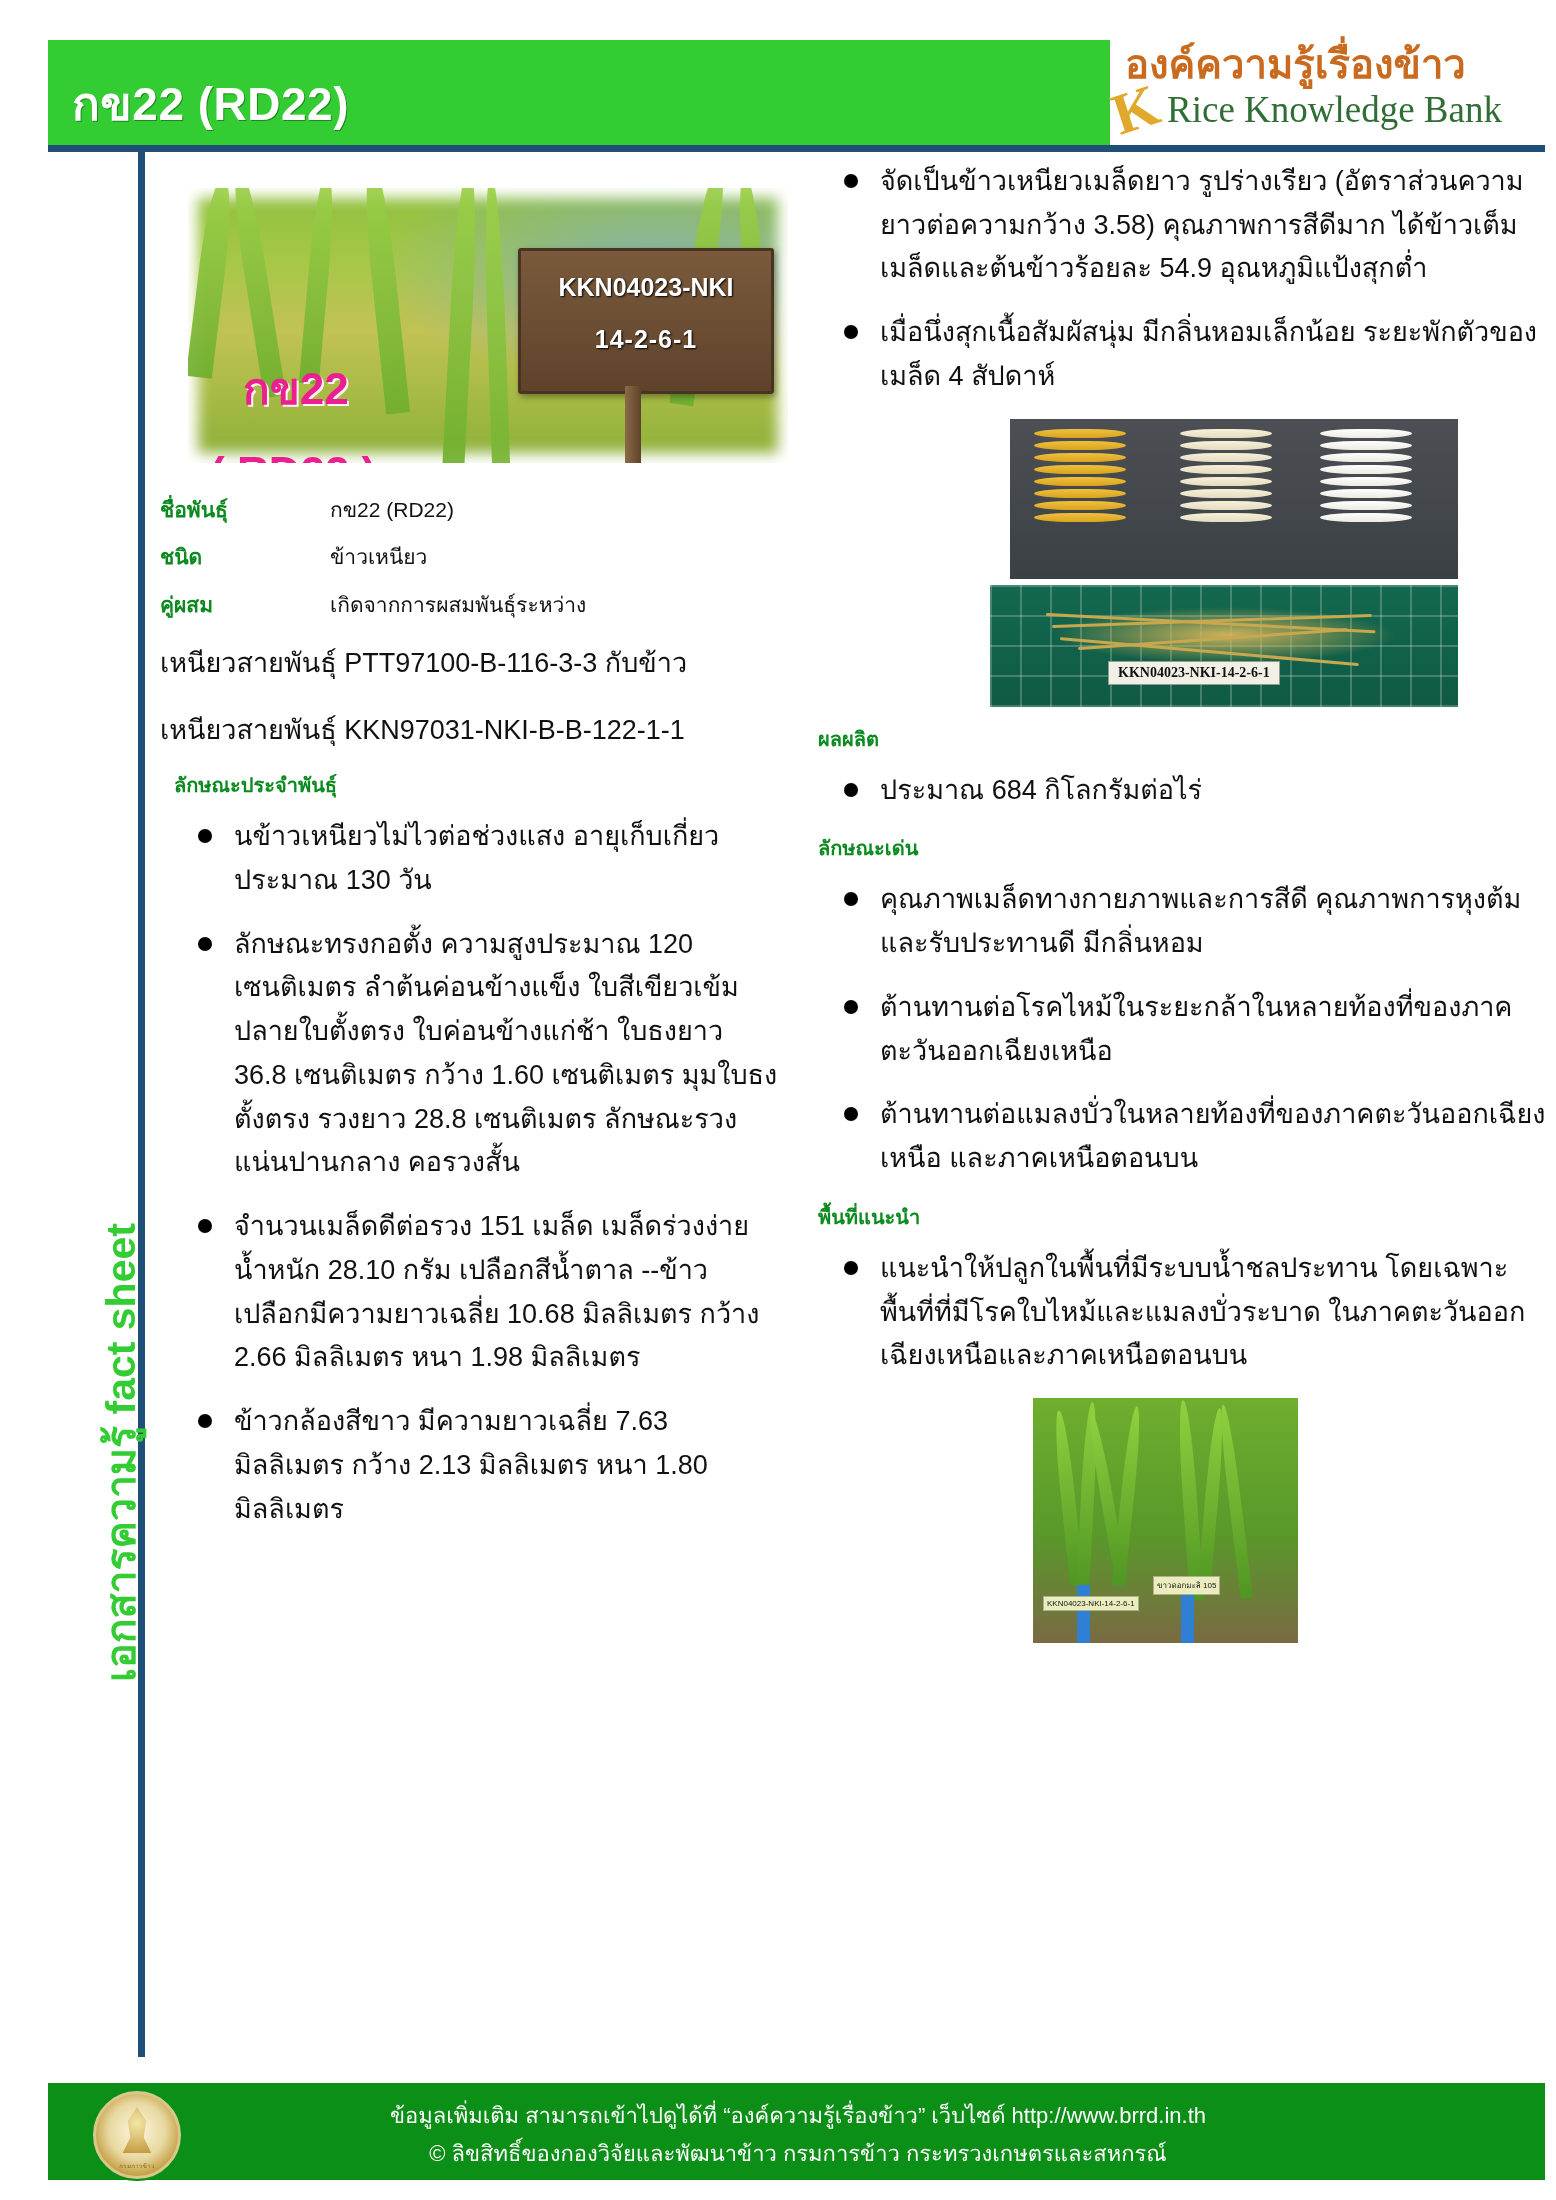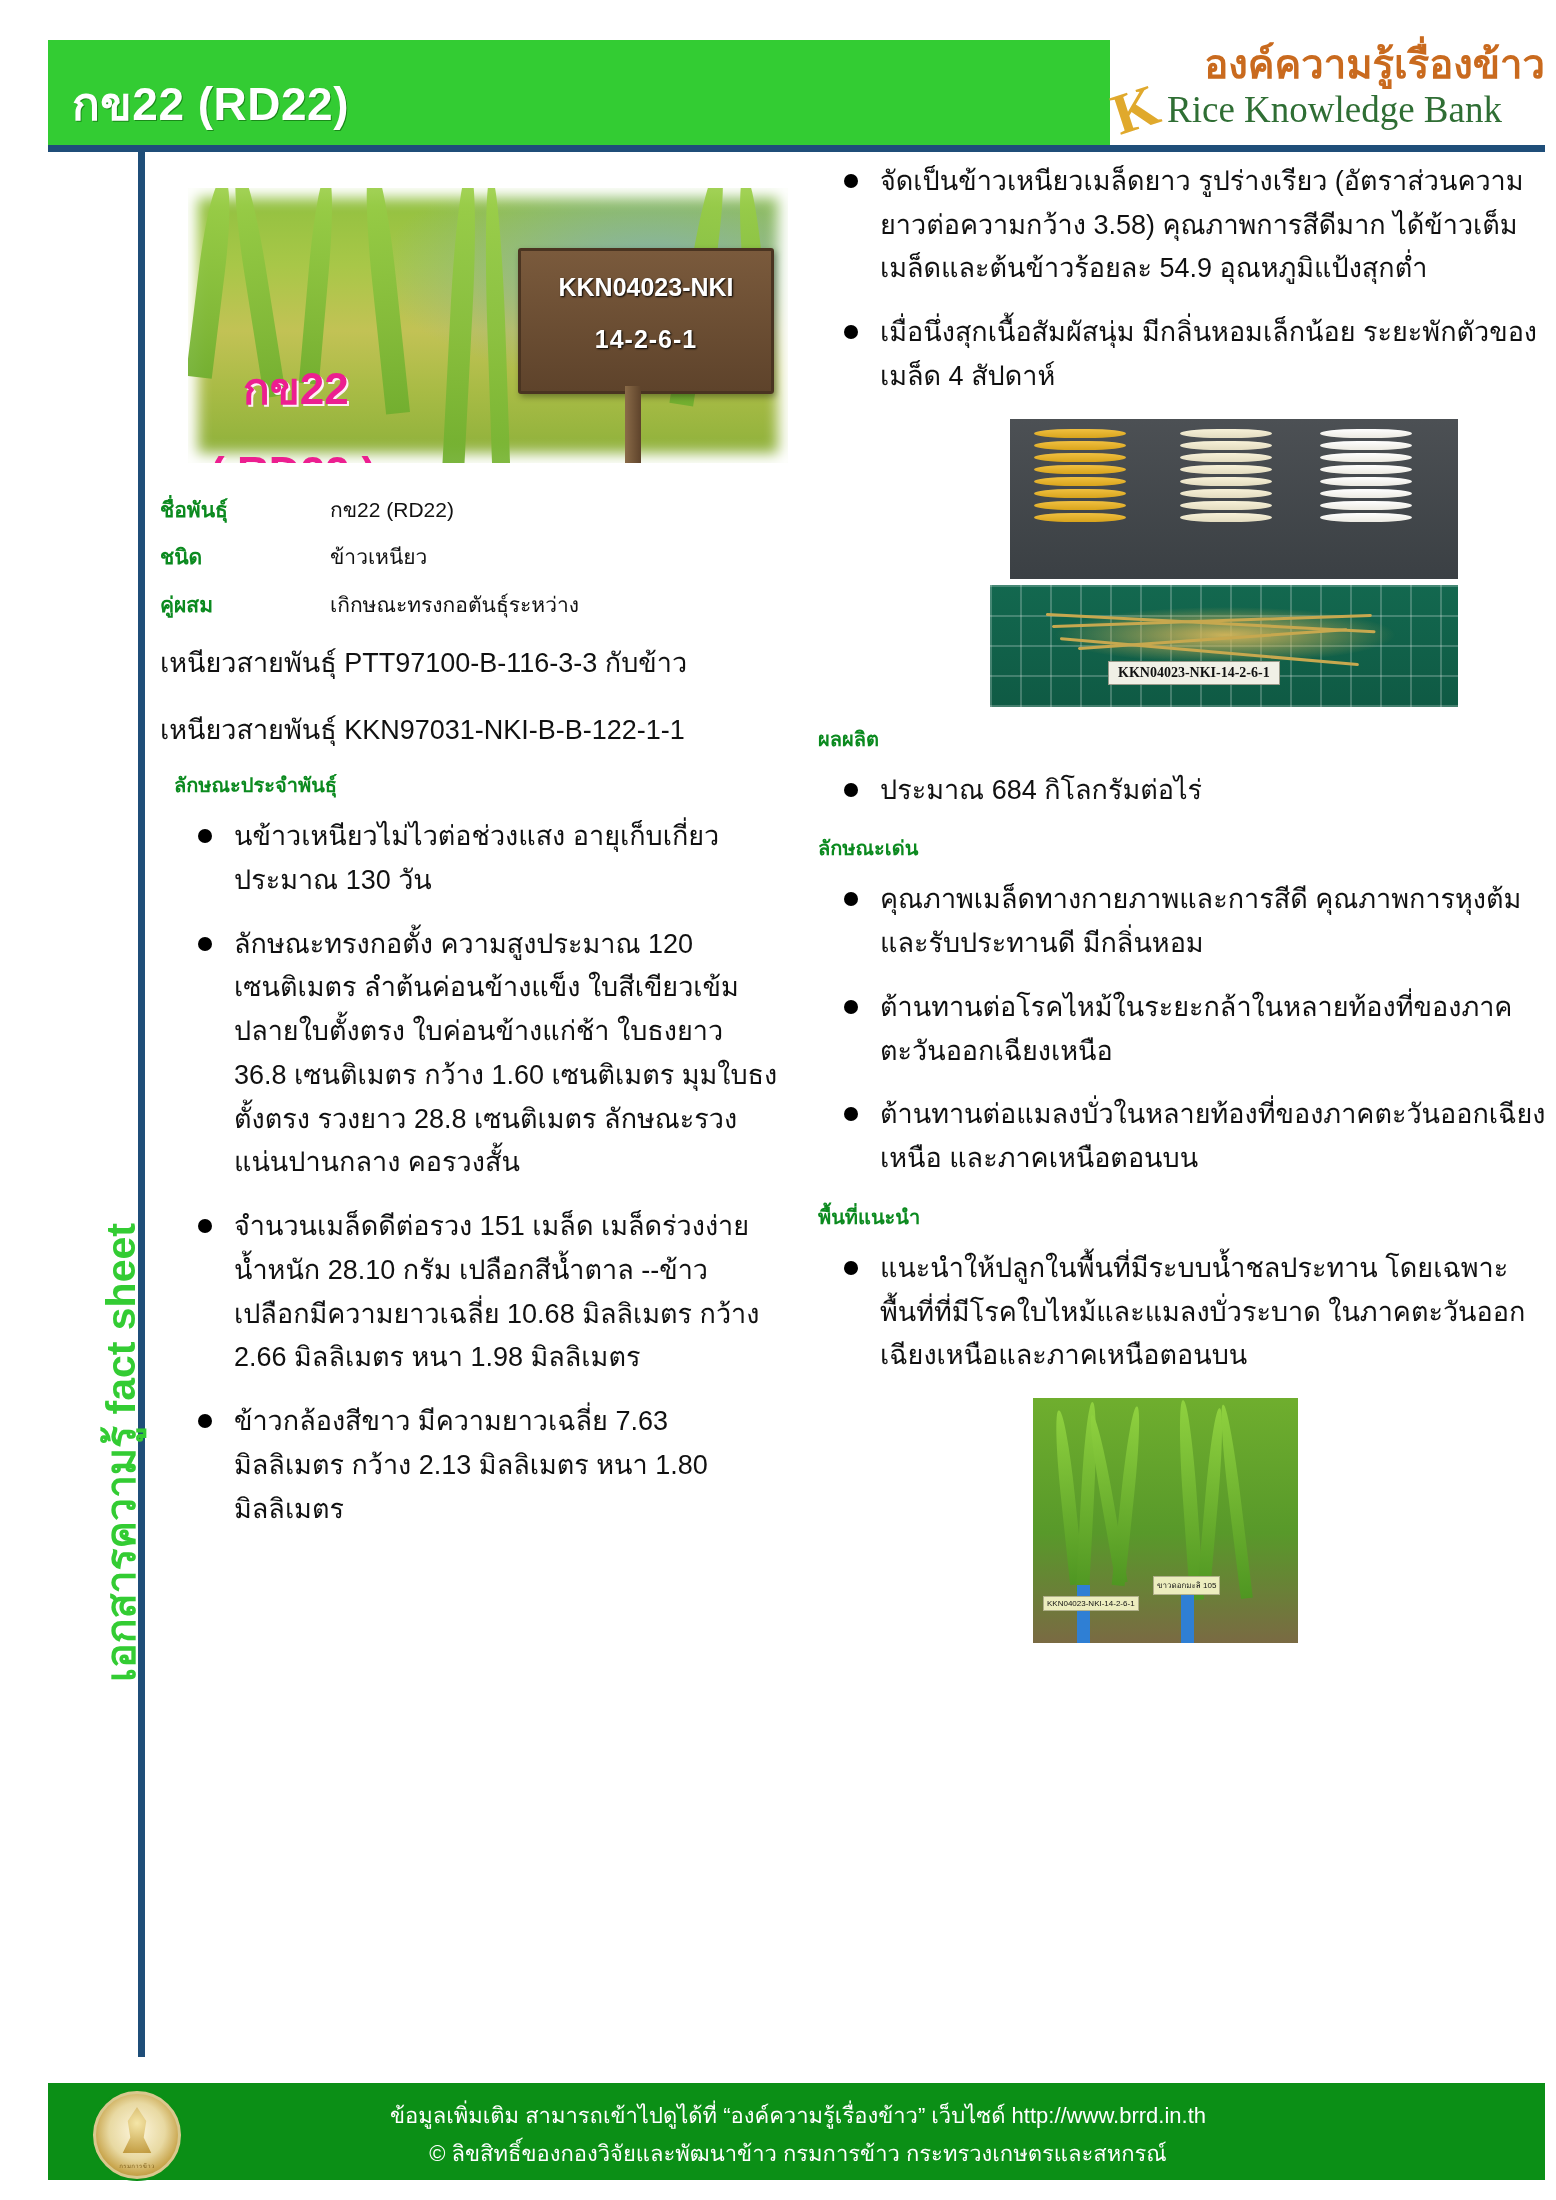--- a/index.html
+++ b/index.html
@@ -18,21 +18,21 @@
     position:absolute;left:72px;top:52px;
     font-size:46px;font-weight:bold;color:#ffffff;
     letter-spacing:0.5px;line-height:105px;
     text-shadow:1px 1px 0 #1a8a1a;
   }
   .logo-wrap{
     position:absolute;left:1105px;top:30px;width:440px;height:110px;
   }
   .logo-thai{
     position:absolute;left:20px;top:2px;width:420px;
-    text-align:right;font-size:40px;font-weight:bold;
+    text-align:left;font-size:40px;font-weight:bold;
     color:#c96a1e;letter-spacing:0px;white-space:nowrap;
   }
   .logo-k{
     position:absolute;left:8px;top:52px;font-size:58px;font-weight:bold;
     color:#b5c93a;font-family:"Liberation Serif","DejaVu Serif",serif;
     line-height:56px;
   }
   .logo-k .leaf{
     display:inline-block;transform:rotate(-18deg);color:#e0a92c;
   }
@@ -253,21 +253,21 @@
     <div class="spec-row">
       <div class="spec-label">ชื่อพันธุ์</div>
       <div class="spec-value">กข22 (RD22)</div>
     </div>
     <div class="spec-row">
       <div class="spec-label">ชนิด</div>
       <div class="spec-value">ข้าวเหนียว</div>
     </div>
     <div class="spec-row">
       <div class="spec-label">คู่ผสม</div>
-      <div class="spec-value">เกิกษณะทรงกอตันธุ์ระหว่าง</div>
+      <div class="spec-value">เกิดจากการผสมพันธุ์ระหว่าง</div>
     </div>
     <div class="flow-line">เหนียวสายพันธุ์ PTT97100-B-116-3-3 กับข้าว</div>
     <div class="flow-line">เหนียวสายพันธุ์  KKN97031-NKI-B-B-122-1-1</div>
   </div>
 
   <div class="sec-head">ลักษณะประจำพันธุ์</div>
   <ul class="blist">
     <li>นข้าวเหนียวไม่ไวต่อช่วงแสง อายุเก็บเกี่ยวประมาณ 130 วัน</li>
     <li>ลักษณะทรงกอตั้ง ความสูงประมาณ 120 เซนติเมตร ลำต้นค่อนข้างแข็ง ใบสีเขียวเข้ม ปลายใบตั้งตรง ใบค่อนข้างแก่ช้า ใบธงยาว 36.8 เซนติเมตร กว้าง 1.60 เซนติเมตร มุมใบธงตั้งตรง รวงยาว 28.8 เซนติเมตร ลักษณะรวงแน่นปานกลาง คอรวงสั้น</li>
     <li>จำนวนเมล็ดดีต่อรวง 151 เมล็ด เมล็ดร่วงง่าย น้ำหนัก 28.10 กรัม เปลือกสีน้ำตาล --ข้าวเปลือกมีความยาวเฉลี่ย 10.68 มิลลิเมตร กว้าง 2.66 มิลลิเมตร หนา 1.98 มิลลิเมตร</li>

